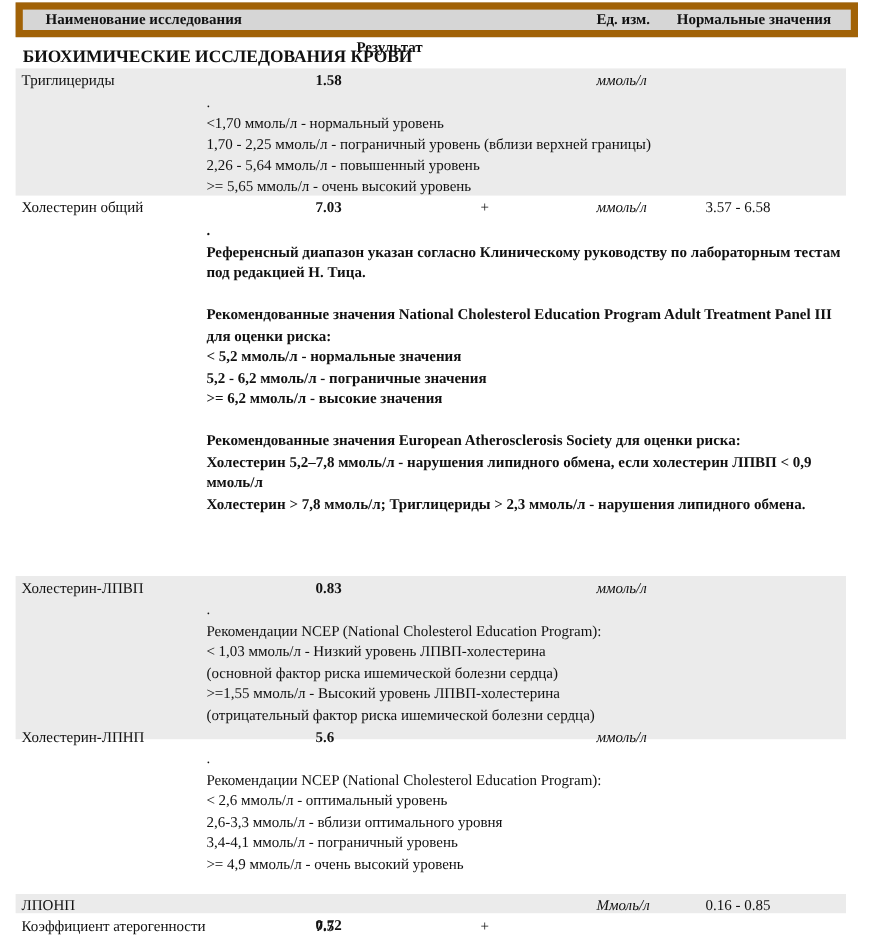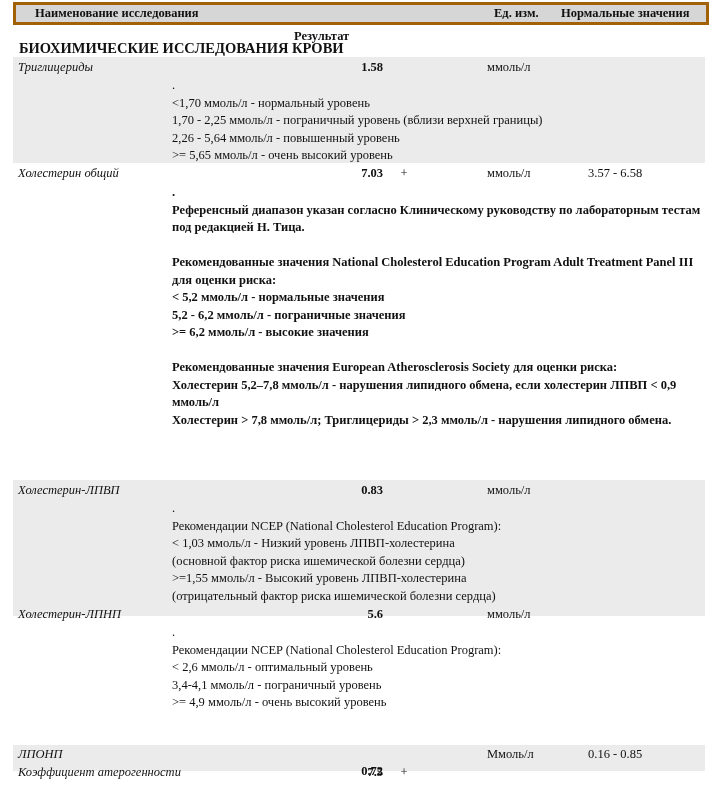--- a/index.html
+++ b/index.html
@@ -16,21 +16,21 @@
       color: #111111;
       font-size: 12.5px;
     }
     .header-bar {
       position: absolute;
       left: 13px;
       top: 2px;
       width: 690px;
       height: 17px;
       background: #d6d6d6;
-      border: 3px solid #a16207;
+      border: 6px solid #a16207;
       font-weight: bold;
       font-size: 12.5px;
     }
     .header-bar span {
       position: absolute;
       top: 1px;
       white-space: nowrap;
     }
     .h-name { left: 19px; }
     .h-result { left: 278px; margin-top: 23px; }
@@ -52,24 +52,24 @@
       width: 692px;
     }
     .row.gray { background: #ebebeb; }
 
     .cell {
       position: absolute;
       top: 2px;
       white-space: nowrap;
       line-height: 16px;
     }
-    .c-name { left: 5px; font-style: italic; }
-    .c-result { left: 250px; width: 120px; text-align: right; font-weight: bold; }
+    .c-name { left: 5px; }
+    .c-result { left: 250px; width: 120px; text-align: left; font-weight: bold; }
     .c-flag { left: 385px; width: 12px; text-align: center; }
-    .c-units { left: 474px; }
+    .c-units { left: 484px; font-style: italic; }
     .c-normal { left: 575px; width: 100px; }
 
     .notes {
       position: absolute;
       left: 159px;
       top: 22px;
       width: 530px;
       line-height: 17.5px;
     }
     .notes div { min-height: 17.5px; }
@@ -142,26 +142,27 @@
 <div class="row" style="top:604px;height:179px;">
   <span class="cell c-name">Холестерин-ЛПНП</span>
   <span class="cell c-result">5.6</span>
   <span class="cell c-flag"></span>
   <span class="cell c-units">ммоль/л</span>
   <span class="cell c-normal"></span>
   <div class="notes" style="top:20px;line-height:17px;">
     <div>.</div>
     <div>Рекомендации NCEP (National Cholesterol Education Program):</div>
     <div>&lt; 2,6 ммоль/л - оптимальный уровень</div>
+    <div>2,6-3,3 ммоль/л - вблизи оптимального уровня</div>
     <div>3,4-4,1 ммоль/л - пограничный уровень</div>
     <div>&gt;= 4,9 ммоль/л - очень высокий уровень</div>
   </div>
 </div>
 
-<div class="row gray" style="top:745px;height:26px;">
+<div class="row gray" style="top:745px;height:16px;">
   <span class="cell c-name" style="top:1px;">ЛПОНП</span>
   <span class="cell c-result" style="top:18px;">0.72</span>
   <span class="cell c-flag" style="top:1px;"></span>
   <span class="cell c-units" style="top:1px;">Ммоль/л</span>
   <span class="cell c-normal" style="top:1px;">0.16 - 0.85</span>
 </div>
 
 <div class="row" style="top:763px;height:20px;">
   <span class="cell c-name" style="top:1px;">Коэффициент атерогенности</span>
   <span class="cell c-result" style="top:1px;">7.5</span>

